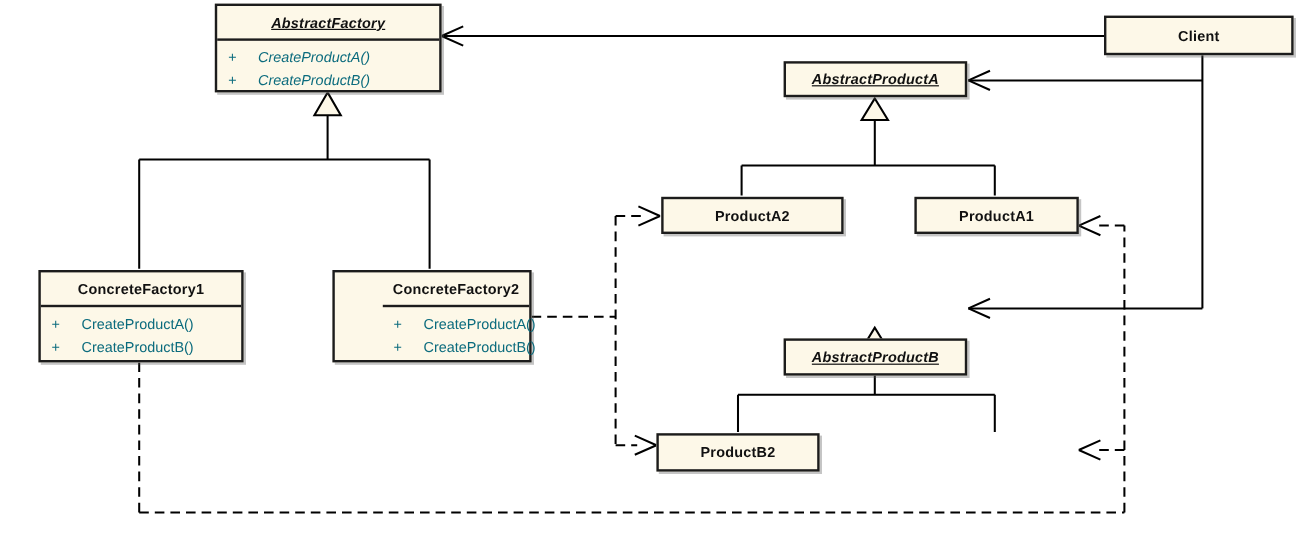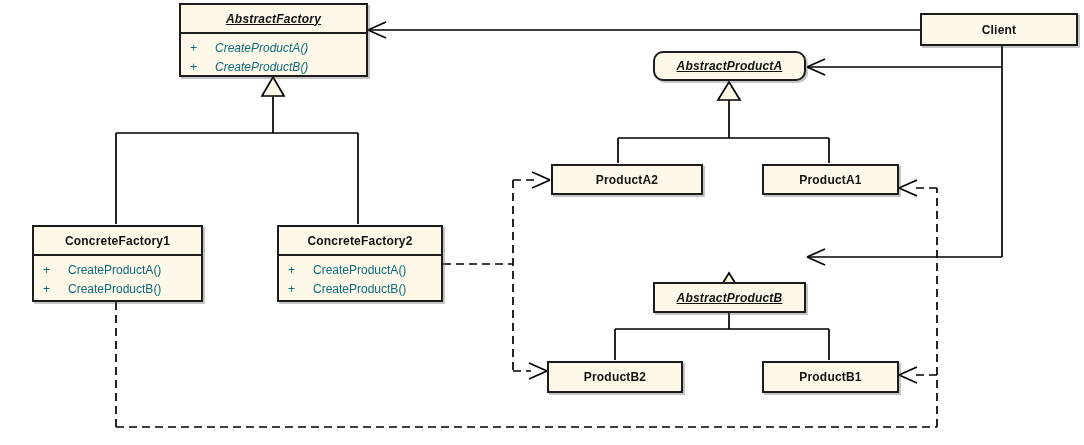--- a/index.html
+++ b/index.html
@@ -103,59 +103,56 @@
         <span class="m-vis">+</span>
         <span>CreateProductB()</span>
       </div>
     </div>
   </div>
 
   <div class="uml-box" style="left:920px;top:13px;width:158px;height:33px;">
     <div class="uml-title">Client</div>
   </div>
 
-  <div class="uml-box abstract" style="left:653px;top:51px;width:153px;height:30px;border-radius:10px;">
+  <div class="uml-box abstract" style="left:653px;top:51px;width:153px;height:30px;">
     <div class="uml-title">AbstractProductA</div>
   </div>
 
   <div class="uml-box" style="left:551px;top:164px;width:152px;height:31px;">
     <div class="uml-title">ProductA2</div>
   </div>
 
   <div class="uml-box" style="left:762px;top:164px;width:137px;height:31px;">
     <div class="uml-title">ProductA1</div>
   </div>
 
   <div class="uml-box abstract" style="left:653px;top:242px;width:153px;height:31px;margin-top:40px;">
     <div class="uml-title">AbstractProductB</div>
   </div>
 
   <div class="uml-box" style="left:547px;top:361px;width:136px;height:32px;">
     <div class="uml-title">ProductB2</div>
   </div>
 
-  <div class="uml-box" style="left:762px;top:361px;width:137px;height:32px;">
-    <div class="uml-title">ProductB1</div>
-  </div>
 
   <div class="uml-box two" style="left:32px;top:225px;width:171px;height:77px;">
     <div class="uml-title">ConcreteFactory1</div>
     <div class="uml-methods">
       <div class="m-row">
         <span class="m-vis">+</span>
         <span>CreateProductA()</span>
       </div>
       <div class="m-row">
         <span class="m-vis">+</span>
         <span>CreateProductB()</span>
       </div>
     </div>
   </div>
 
-  <div class="uml-box two" style="left:277px;top:225px;width:166px;height:77px;">
+  <div class="uml-box two" style="left:277px;top:225px;width:166px;height:77px;padding-left:40px;">
     <div class="uml-title">ConcreteFactory2</div>
     <div class="uml-methods">
       <div class="m-row">
         <span class="m-vis">+</span>
         <span>CreateProductA()</span>
       </div>
       <div class="m-row">
         <span class="m-vis">+</span>
         <span>CreateProductB()</span>
       </div>

